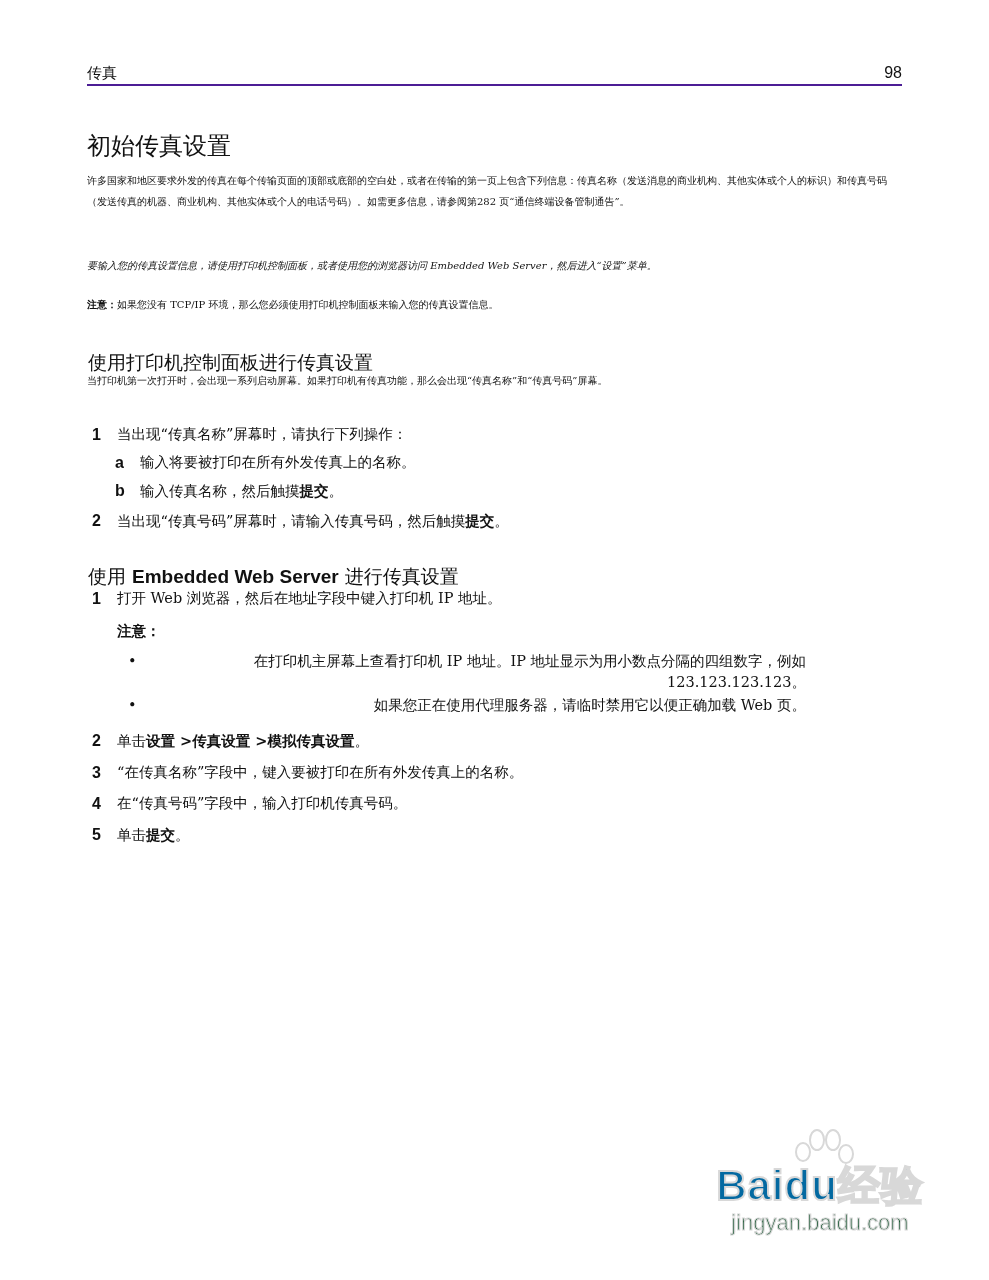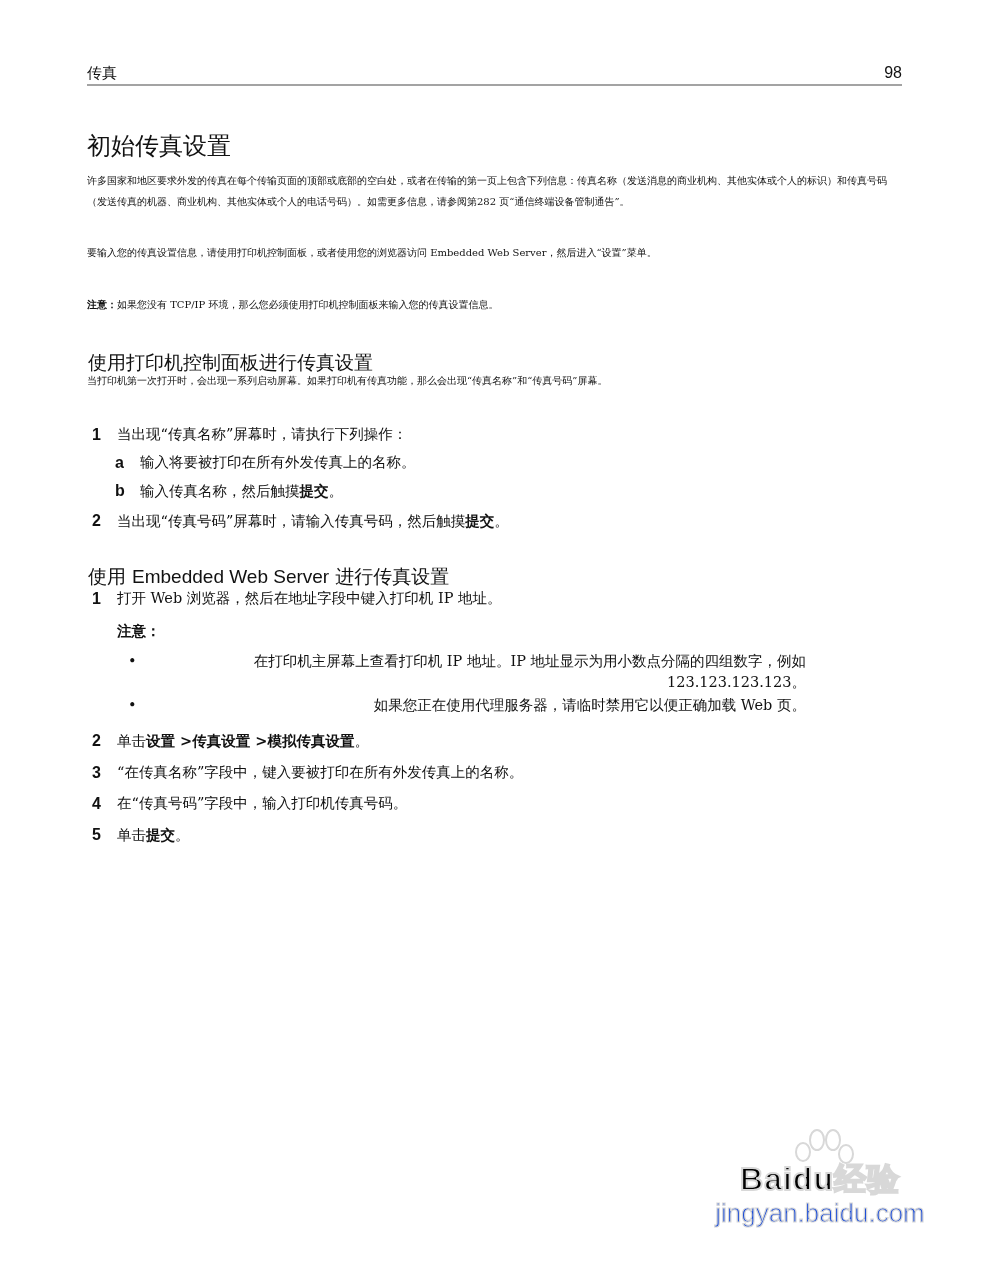--- a/index.html
+++ b/index.html
@@ -2,55 +2,55 @@
 <html><head>
 <meta charset="utf-8">
 <style>
   html, body { margin: 0; padding: 0; }
   body {
     width: 989px; height: 1280px; background: #ffffff; position: relative; overflow: hidden;
     font-family: "DejaVu Serif", "Liberation Serif", serif; color: #111;
   }
   .header {
     position: absolute; left: 87px; top: 64px; width: 815px; height: 20px;
-    border-bottom: 2px solid #a3a3a3;
+    border-bottom: 2px solid #4c1d95;
   }
   .header .left { position: absolute; left: 0; top: 0; font-size: 15px; }
   .header .right { position: absolute; right: 0; top: 0; font-size: 16px; font-family: "Liberation Sans", sans-serif; text-align: center; }
   .h1 { position: absolute; left: 87px; top: 130px; font-size: 24px; font-weight: normal; margin: 0; text-align: center; }
   .h2 { position: absolute; left: 76px; font-size: 19px; font-weight: normal; margin: 12px; }
-  .h2 b { font-family: "Liberation Sans", sans-serif; font-weight: normal; }
+  .h2 b { font-family: "Liberation Sans", sans-serif; font-weight: bold; }
   .para { position: absolute; left: 87px; width: 815px; font-size: 10px; line-height: 21px; margin: 0; }
   .bold { font-weight: bold; }
   .step { position: absolute; font-size: 14.5px; line-height: 21px; }
   .step .num { position: absolute; left: 0; top: 0; font-family: "Liberation Sans", sans-serif; font-weight: bold; font-size: 16px; }
   .step .txt { position: absolute; left: 25px; top: 0; white-space: nowrap; }
   .bullet { position: absolute; left: 128px; font-size: 14.5px; line-height: 21px; }
   .bullet .dot { position: absolute; left: 0; top: 0; }
   .bullet .txt { position: absolute; left: 18px; top: 0; width: 660px; text-align: right; }
   .watermark {
     position: absolute; left: 700px; top: 1128px; width: 240px; height: 130px; color: #e4e4e4;
     font-family: "Liberation Sans", sans-serif; text-align: center;
   }
-  .watermark .brand { font-size: 32px; font-weight: bold; letter-spacing: 1px; margin-top: 30px;
-    color: #000000; -webkit-text-stroke: 2px #d8d8d8; }
-  .watermark .url { font-size: 26px; color: #1d4ed8; -webkit-text-stroke: 1.2px #d8d8d8; margin-top: -4px; }
+  .watermark .brand { font-size: 42px; font-weight: bold; letter-spacing: 1px; margin-top: 30px;
+    color: #0369a1; -webkit-text-stroke: 2px #d8d8d8; }
+  .watermark .url { font-size: 22px; color: #14532d; -webkit-text-stroke: 1.2px #d8d8d8; margin-top: -4px; }
 </style>
 </head>
 <body>
 
 <div class="header">
   <span class="left">传真</span>
   <span class="right">98</span>
 </div>
 
 <h1 class="h1">初始传真设置</h1>
 
 <p class="para" style="top:170px;">许多国家和地区要求外发的传真在每个传输页面的顶部或底部的空白处，或者在传输的第一页上包含下列信息：传真名称（发送消息的商业机构、其他实体或个人的标识）和传真号码（发送传真的机器、商业机构、其他实体或个人的电话号码）。如需更多信息，请参阅第282 页“通信终端设备管制通告”。</p>
-<p class="para" style="top:242px;">要输入您的传真设置信息，请使用打印机控制面板，或者使用您的浏览器访问 Embedded Web Server，然后进入“设置”菜单。</p>
+<p class="para" style="top:255px;font-style:italic;">要输入您的传真设置信息，请使用打印机控制面板，或者使用您的浏览器访问 Embedded Web Server，然后进入“设置”菜单。</p>
 <p class="para" style="top:294px;">
   <span class="bold">注意：</span><span>如果您没有 TCP/IP 环境，那么您必须使用打印机控制面板来输入您的传真设置信息。</span>
 </p>
 
 <h2 class="h2" style="top:338px;">使用打印机控制面板进行传真设置</h2>
 <p class="para" style="top:370px;">当打印机第一次打开时，会出现一系列启动屏幕。如果打印机有传真功能，那么会出现“传真名称”和“传真号码”屏幕。</p>
 
 <div class="step" style="left:92px; top:424px;">
   <span class="num">1</span>
   <span class="txt">当出现“传真名称”屏幕时，请执行下列操作：</span>

